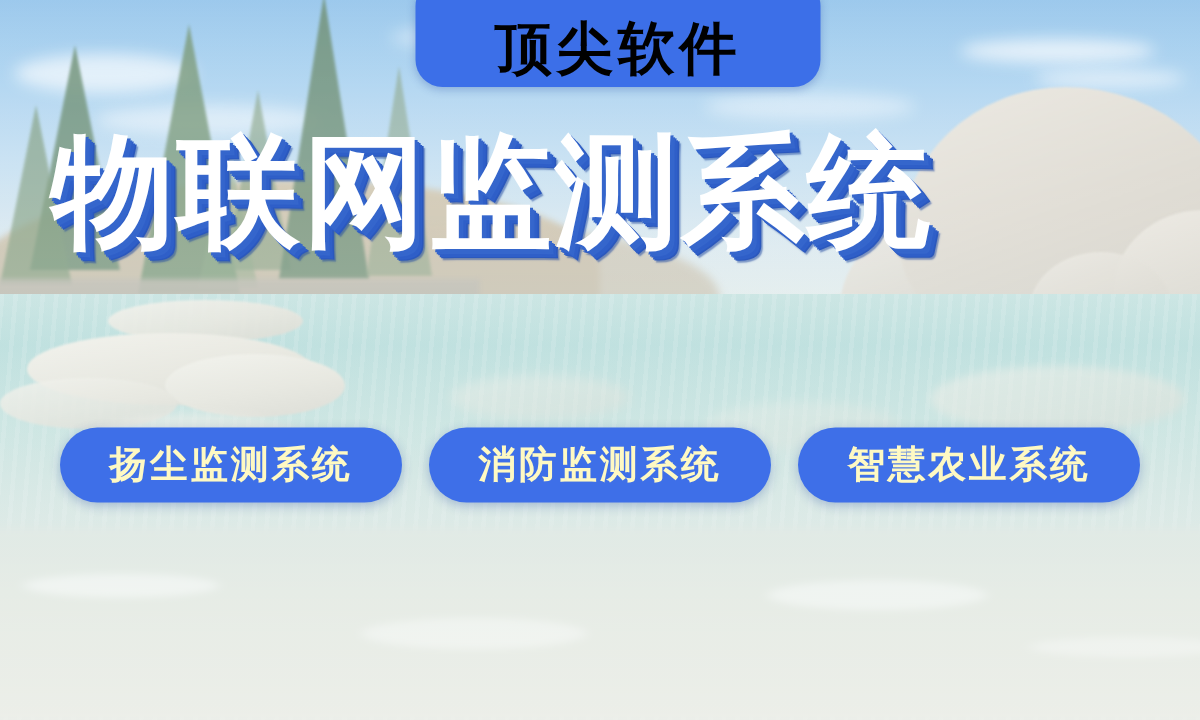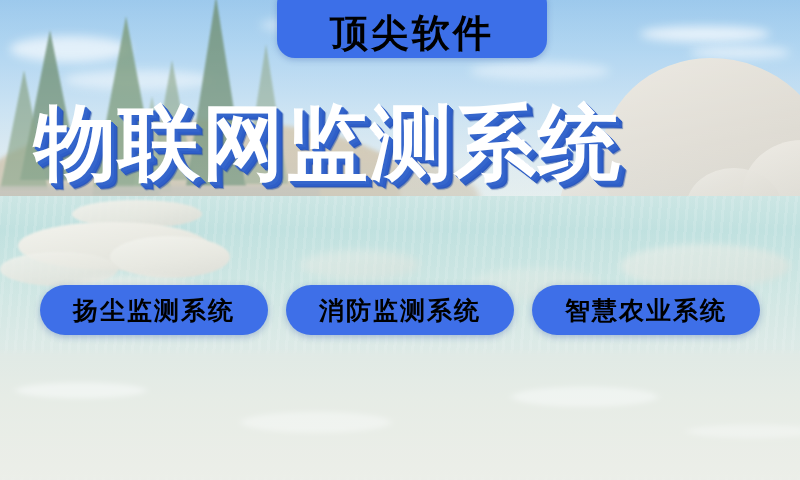--- a/index.html
+++ b/index.html
@@ -234,21 +234,20 @@
     letter-spacing: 2px;
     line-height: 1.05;
     white-space: nowrap;
     text-shadow:
        2px 2px 0 #3566cc,
        3px 3px 0 #3566cc,
        4px 4px 0 #2f5fc8,
        5px 5px 0 #2f5fc8,
        6px 6px 0 #2b58bd,
        7px 7px 1px rgba(35,75,160,0.55);
-    margin-top: 14px;
   }
 
   
   .subheadline {
     position: absolute;
     left: 0;
     top: 206px;
     width: 800px;
     text-align: center;
     color: #ffffff;
@@ -281,21 +280,21 @@
     background: #3e6fe8;
     border-radius: 25px;
     display: flex;
     align-items: center;
     justify-content: center;
     box-shadow: 0 2px 7px rgba(30,70,160,0.30);
     box-sizing: border-box;
     cursor: pointer;
   }
   .pill-label {
-    color: #000000;
+    color: #fef9c3;
     font-size: 25px;
     font-weight: bold;
     letter-spacing: 2px;
     line-height: 1;
     white-space: nowrap;
     font-family: "Liberation Sans", "DejaVu Sans", sans-serif;
   }
 </style>
 </head>
 <body>

